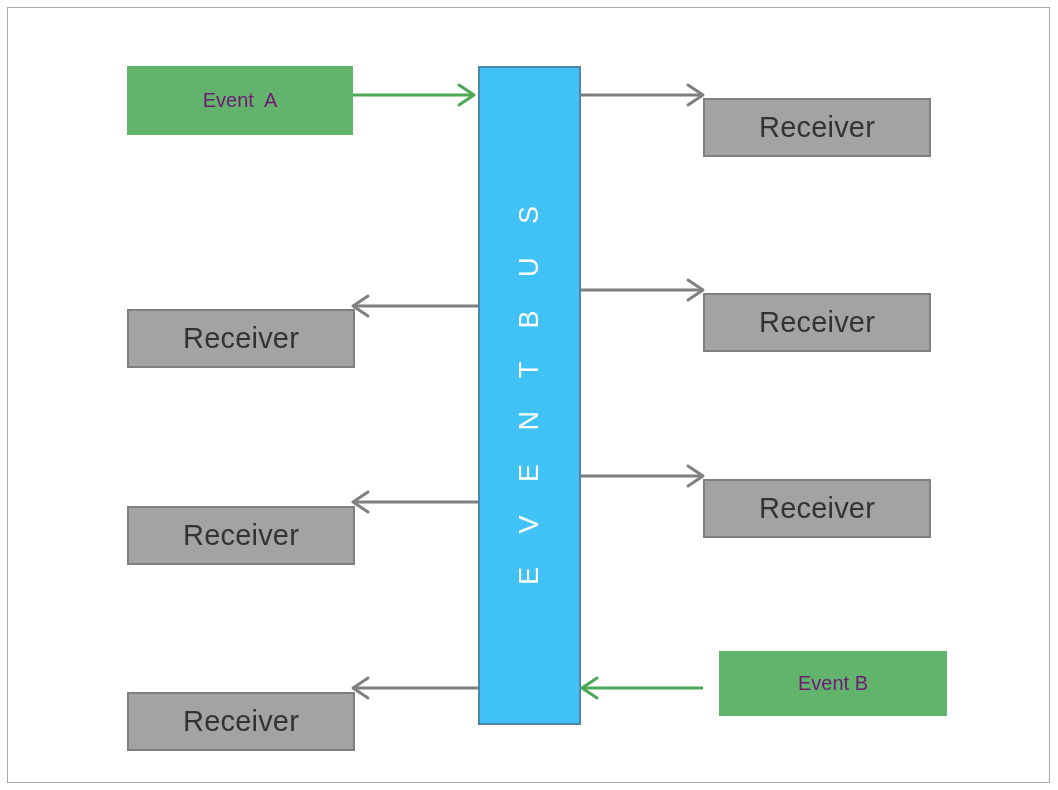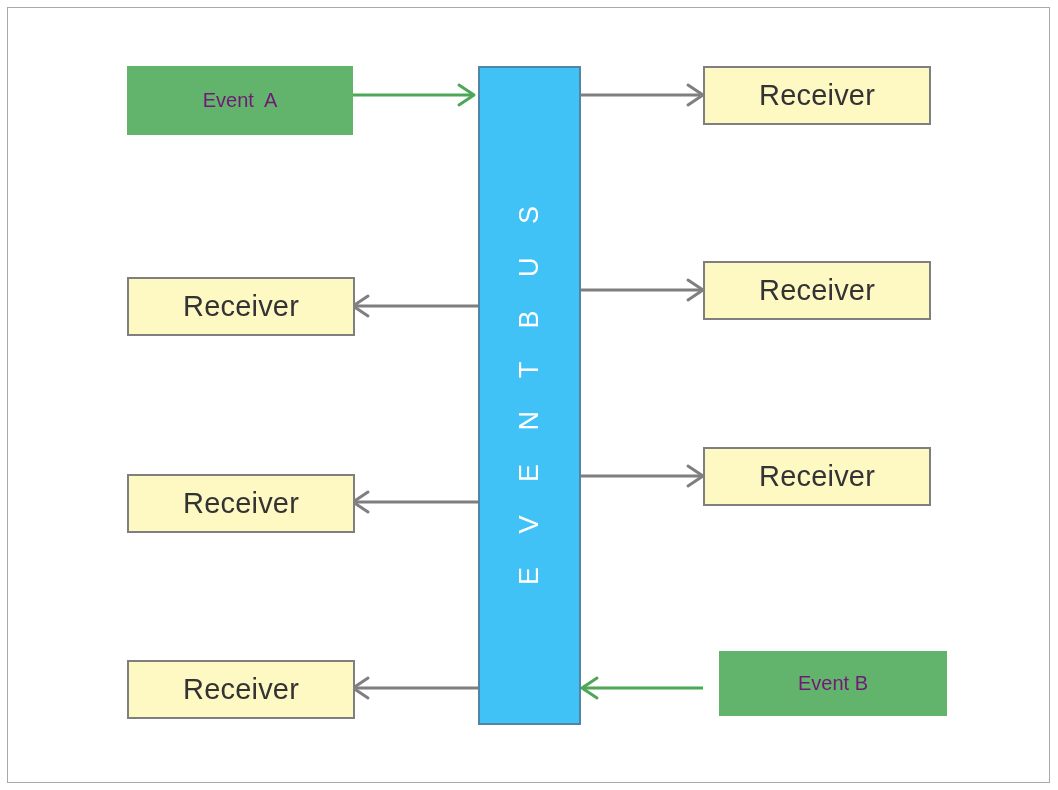--- a/index.html
+++ b/index.html
@@ -35,25 +35,26 @@
   .node {
     position: absolute;
     box-sizing: border-box;
     display: flex;
     align-items: center;
     justify-content: center;
     white-space: pre;
   }
 
   .receiver {
-    background: #fef9c3;
+    background: #a3a3a3;
     border: 2px solid #7f7f7f;
     color: #333333;
     font-size: 29px;
     letter-spacing: 0.2px;
+    margin-top: 32px;
   }
 
   .event-box {
     background: #62b36c;
     color: #701a75;
     font-size: 20px;
     border: none;
   }
 
   .bus {

